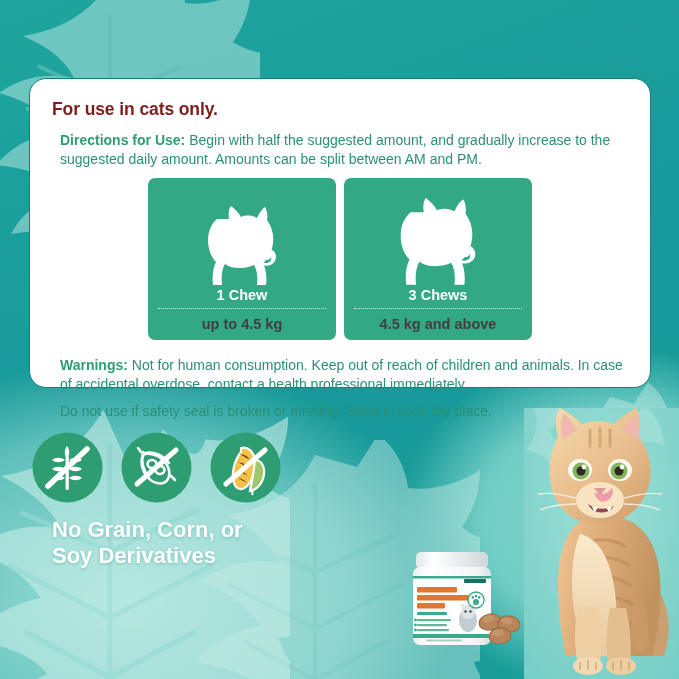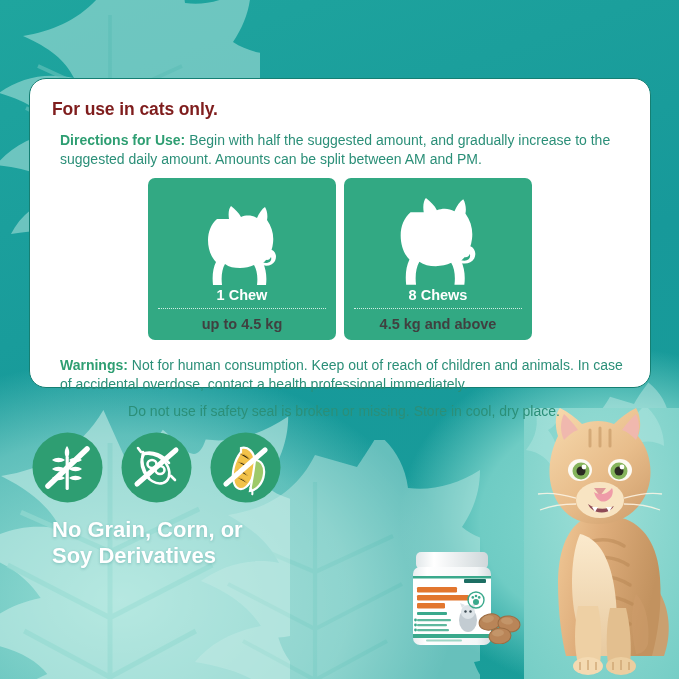--- a/index.html
+++ b/index.html
@@ -36,21 +36,21 @@
     border-radius:17px;
     z-index:3;
     padding:20px 22px 0 22px;
   }
   .hd { color:#7f1d1d; font-weight:bold; font-size:17.5px; letter-spacing:-.1px; }
   #for-use-heading { margin-bottom:11px; }
   .body-txt { color:#2b8f78; font-size:14px; line-height:1.33;margin-left:8px; }
   .lbl { color:#2e9e72; font-weight:bold; }
   #directions-block { margin-bottom:10px; }
   #warnings-block { margin-top:16px; }
-  #warn-p2 { margin-top:9px;text-align:center; }
+  #warn-p2 { margin-top:9px; }
 
   
   #dosage-row { display:flex; gap:8px; justify-content:center; margin-top:2px; }
   .dose-card {
     width:188px; height:162px;
     background:#32a983;
     border-radius:7px;
     display:flex; flex-direction:column; align-items:center;
     padding-top:7px;
   }
@@ -248,21 +248,21 @@
 
     <div class="dose-card">
       <div class="dose-cat">
         <svg width="86" height="90" viewBox="0 0 78 82">
           <g fill="#ffffff">
             <path d="M26 14c-1-6 0-11 2-13 4 3 8 7 10 11 5-2 11-2 16 1 2-5 5-9 8-11 2 3 3 9 2 13 5 7 7 15 6 23-1 9-5 16-10 20 3 6 4 14 3 22h-9c1-8 0-15-3-20-4 2-9 3-14 3-6 0-11-1-15-4-3 5-4 13-3 21h-9c-1-9 0-17 3-23-5-5-8-13-8-22 0-8 3-16 9-21z"></path>
             <path d="M42 46c3 6 8 10 14 13 7 3 13 2 16-3 2-4 1-9-3-11-4-2-8 0-9 4-1 3 1 6 4 6 2 0 3-1 4-3 1 3-1 6-5 6-5 0-9-4-11-9z"></path>
           </g>
         </svg>
       </div>
-      <div class="dose-count">8 Chews</div>
+      <div class="dose-count">3 Chews</div>
       <div class="dose-div"></div>
       <div class="dose-weight">4.5 kg and above</div>
     </div>
 
   </div>
 
   <div id="warnings-block">
     <div class="body-txt">
       <span class="lbl">Warnings:</span><span> Not for human consumption. Keep out of reach of children and animals. In case of accidental overdose, contact a health professional immediately.</span>
     </div>

